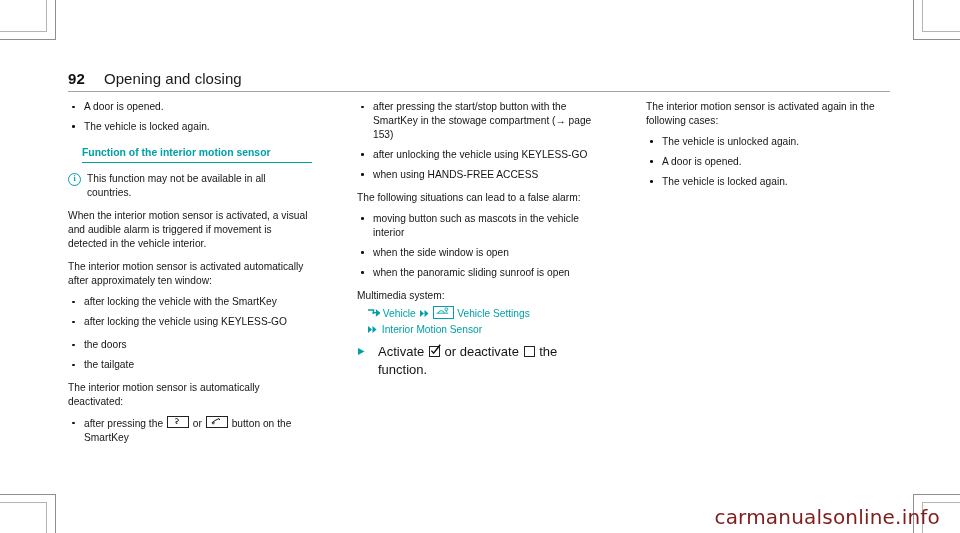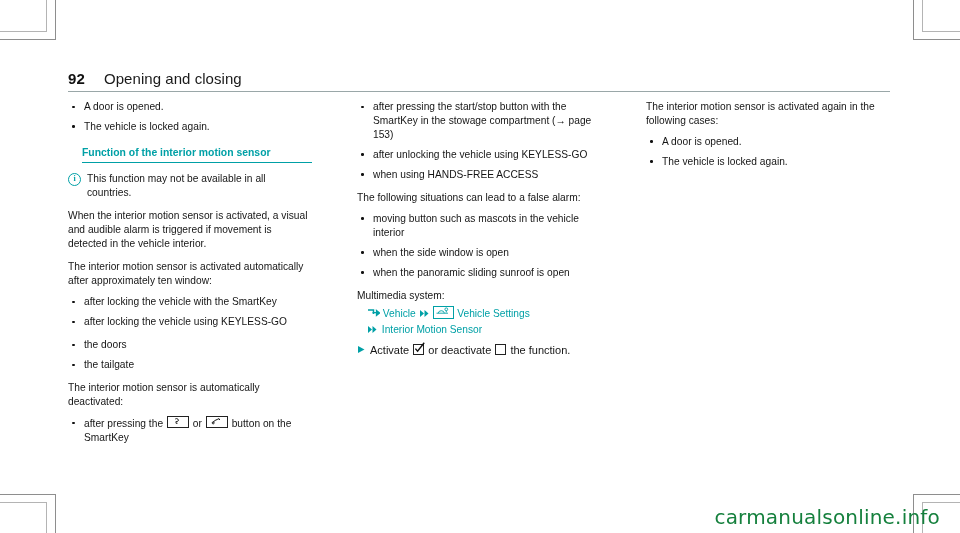--- a/index.html
+++ b/index.html
@@ -174,21 +174,22 @@
     position: relative;
     background: #fff;
   }
   .boxicon svg { position: absolute; left: 0; top: 0; }
 
   
   .step {
     display: flex;
     align-items: baseline;
     margin: 5px 0 0 0;
-    font-size: 11px;
+    font-size: 13px;
+    gap: 8px;
   }
   .step-arrow {
     flex: 0 0 auto;
     width: 13px;
     color: #00a0a6;
     font-size: 9px;
     line-height: 1;
   }
   .step-text { flex: 1 1 auto; }
   .chk {
@@ -201,21 +202,21 @@
     margin: 0 1px;
   }
   .chk.checked svg { position: absolute; left: -1px; top: -3px; }
 
   
   .watermark {
     position: absolute;
     right: 20px;
     bottom: 4px;
     font-size: 20px;
-    color: #15803d;
+    color: #7f1d1d;
     letter-spacing: 0.2px;
     font-family: "DejaVu Sans", sans-serif;
     white-space: nowrap;
   }
 </style>
 </head>
 <body>
 
 <div class="cropmark">
   <div class="cm-line-v" style="left:55px; top:0; height:40px;"></div>
@@ -387,20 +388,21 @@
       </span>
     </div>
 
   </div>
 
   <div class="col">
 
     <p class="para tight">The interior motion sensor is activated again in the following cases:</p>
 
     <ul class="bullets">
+      <li>The vehicle is unlocked again.</li>
       <li>A door is opened.</li>
       <li>The vehicle is locked again.</li>
     </ul>
 
   </div>
 
 </div>
 
 <div class="watermark">carmanualsonline.info</div>
 

